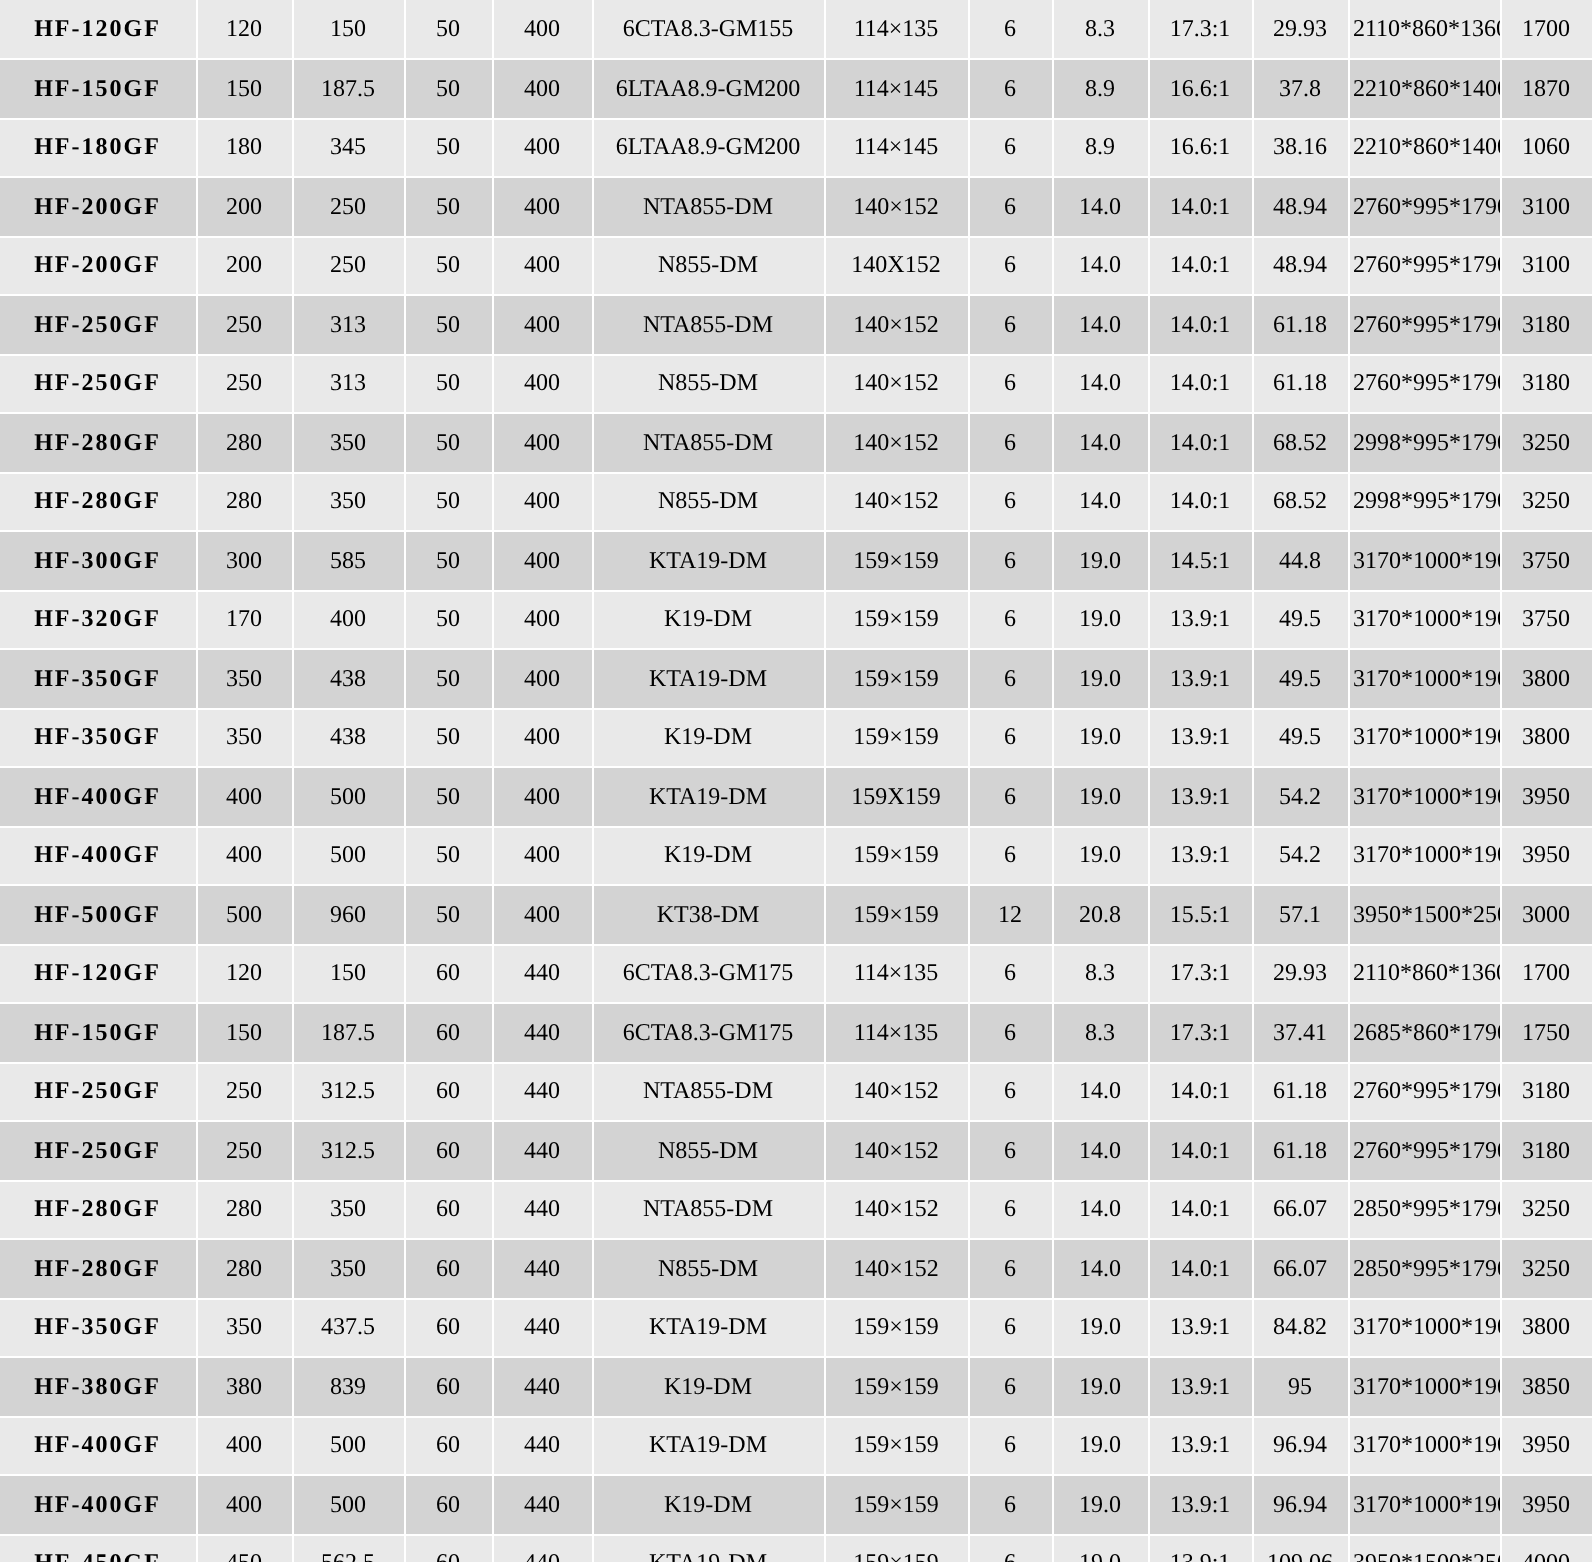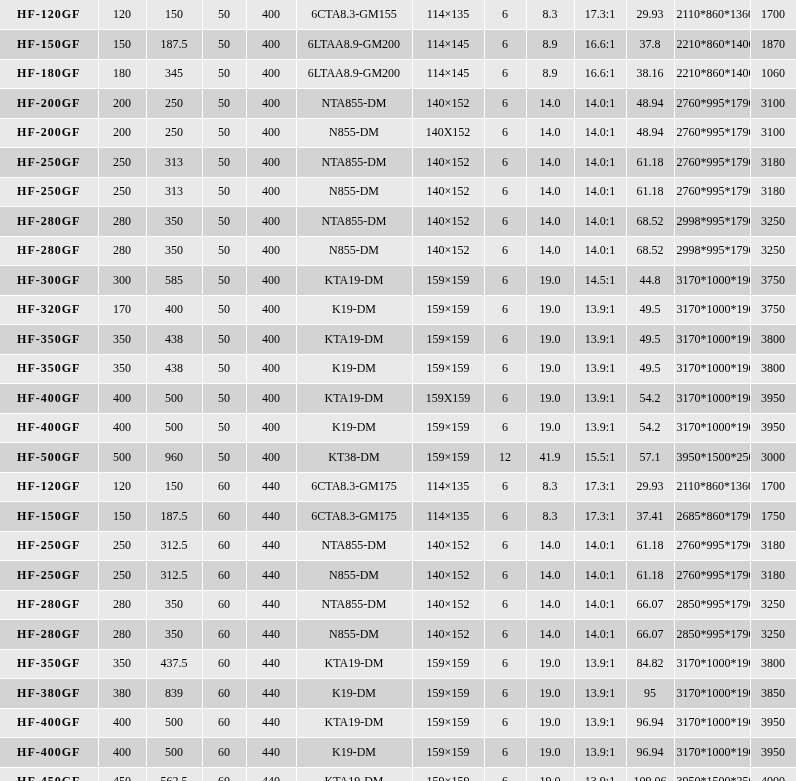--- a/index.html
+++ b/index.html
@@ -305,21 +305,21 @@
       </tr>
       <tr class="row-dark">
         <td class="model">HF-500GF</td>
         <td>500</td>
         <td>960</td>
         <td>50</td>
         <td>400</td>
         <td>KT38-DM</td>
         <td>159×159</td>
         <td>12</td>
-        <td>41.9</td>
+        <td>20.8</td>
         <td>15.5:1</td>
         <td>57.1</td>
         <td>3950*1500*2500</td>
         <td>3000</td>
       </tr>
       <tr class="row-light">
         <td class="model">HF-120GF</td>
         <td>120</td>
         <td>150</td>
         <td>60</td>

